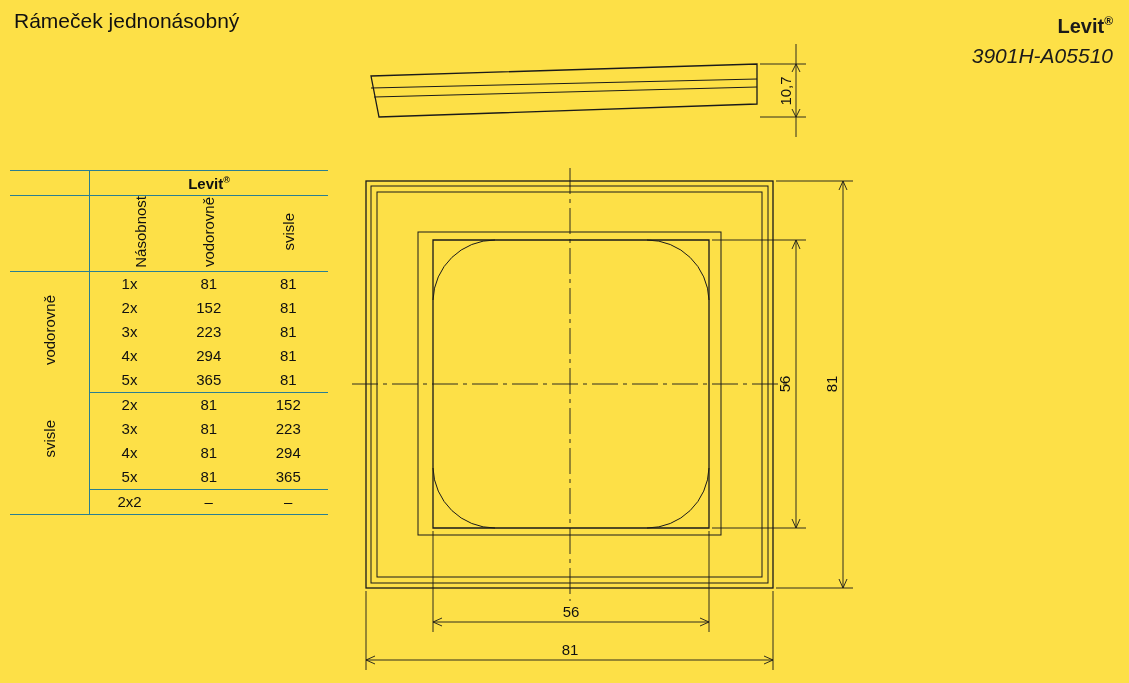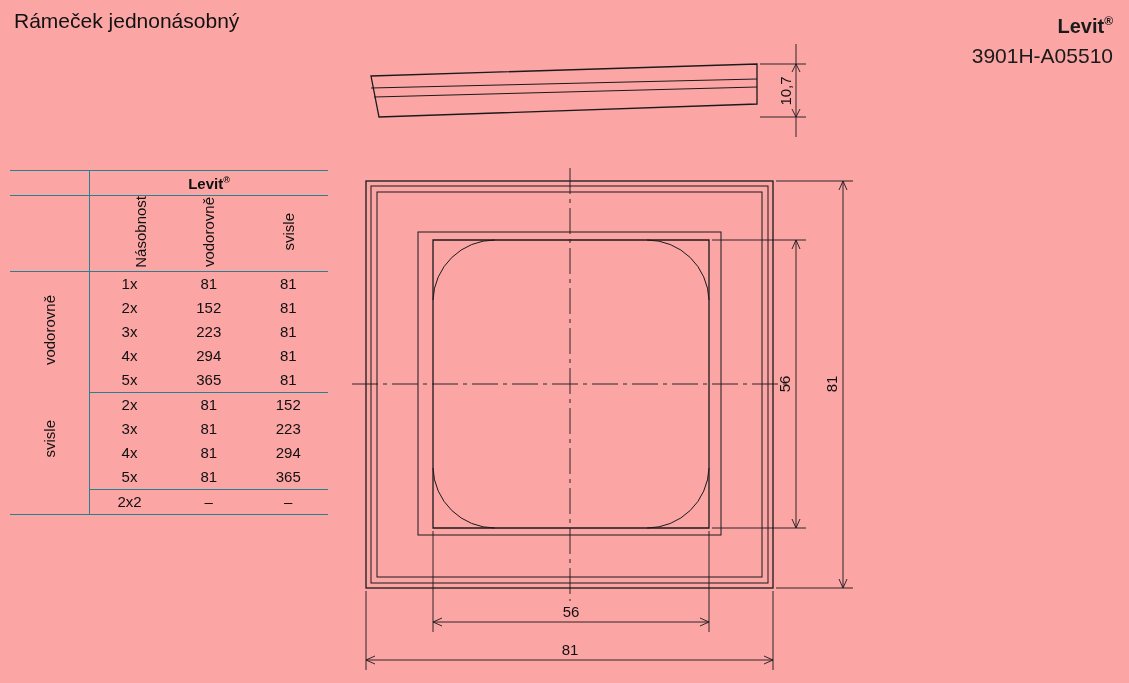--- a/index.html
+++ b/index.html
@@ -9,21 +9,21 @@
   }
   body {
     font-family: "Liberation Sans", sans-serif;
     color: #1a1a1a;
   }
   #sheet {
     position: relative;
     width: 1129px;
     height: 683px;
     overflow: hidden;
-    background: #fca5a5;
+    background: #fde047;
   }
 
   
   .title-block {
     position: absolute;
     left: 14px;
     top: 6px;
     width: 360px;
   }
   .title-line {
@@ -45,20 +45,21 @@
   }
   .brand-name .reg {
     font-size: 12px;
     vertical-align: super;
     font-weight: bold;
   }
   .brand-code {
     font-size: 21px;
     line-height: 30px;
     margin-top: 2px;
+    font-style: italic;
   }
 
   
   .table-wrap {
     position: absolute;
     left: 10px;
     top: 170px;
     width: 318px;
     height: 415px;
   }

